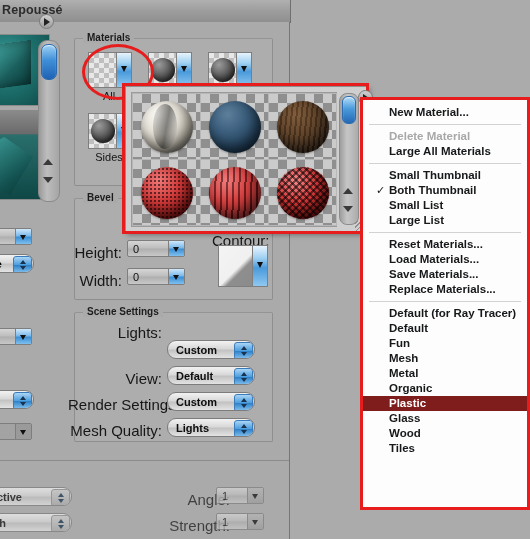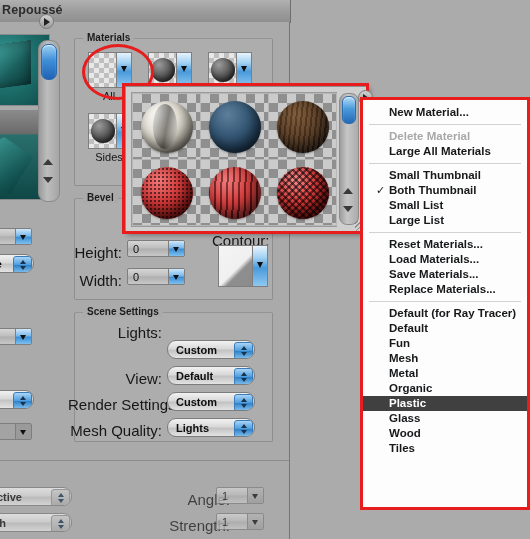--- a/index.html
+++ b/index.html
@@ -195,21 +195,21 @@
     background:linear-gradient(to bottom,#cfcfcf,#9d9d9d);border:1px solid #7a7a7a;}
   #disc2:after{content:"";position:absolute;left:4px;top:2.5px;width:0;height:0;
     border-top:4px solid transparent;border-bottom:4px solid transparent;border-left:6px solid #222;}
 
   
   #menuwrap{left:360px;top:97px;width:170px;height:413px;border:3px solid #e71d1d;box-sizing:border-box;}
   #menu{position:absolute;left:0;top:0;right:0;bottom:0;background:#fdfdfd;overflow:hidden;}
   .mi{position:relative;height:15px;line-height:15px;padding-left:26px;
       font-size:11.5px;font-weight:bold;color:#16181a;white-space:nowrap;}
   .mi.dim{color:#a8a8a8;}
-  .mi.sel{background:#404040;color:#ffffff;}
+  .mi.sel{background:#7f1d1d;color:#ffffff;}
   .mi .chk{position:absolute;left:13px;top:0;font-weight:bold;font-size:11px;color:#16181a;}
   .msep{height:1px;background:#d2d2d2;margin:4px 6px 4px 6px;}
   .mpad{height:5px;}
 </style>
 </head>
 <body>
 
 <div class="abs" id="titlebar">
   <div class="ttl">Repoussé</div>
 </div>

